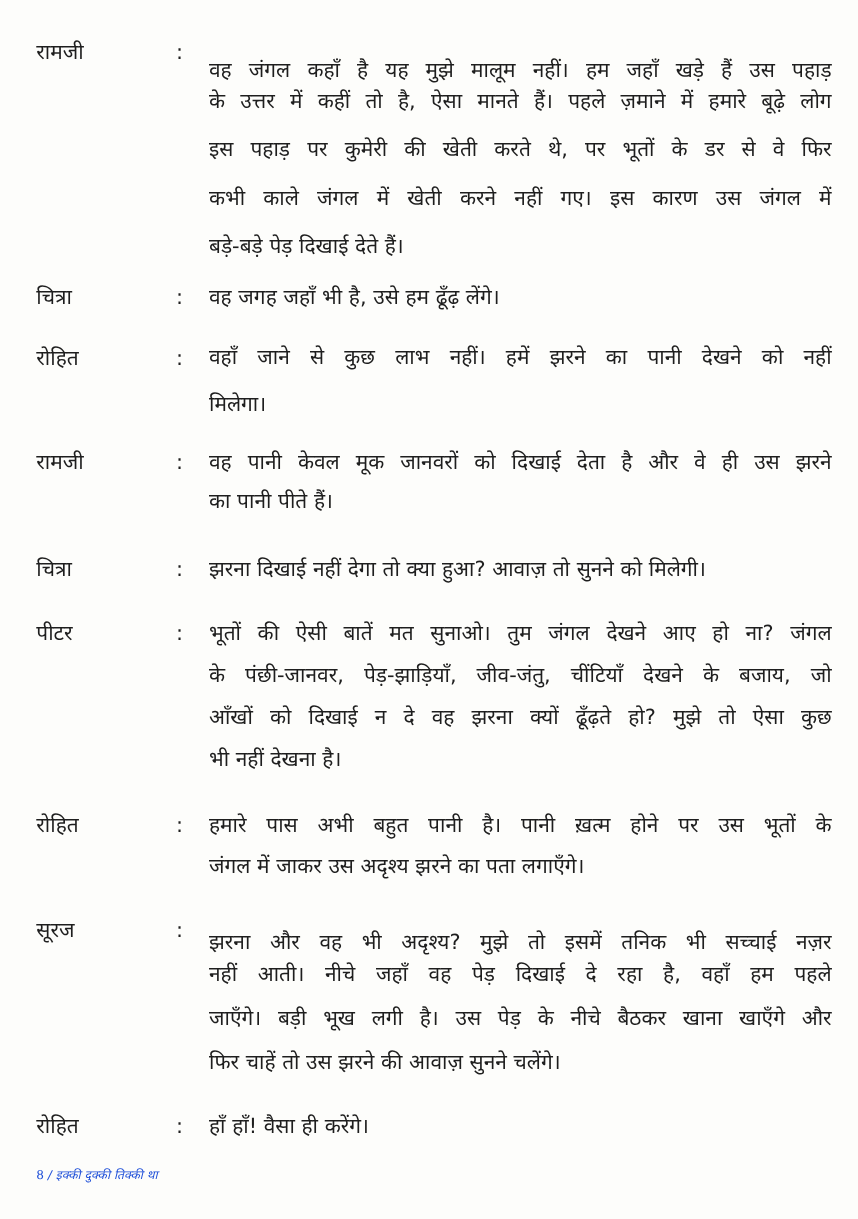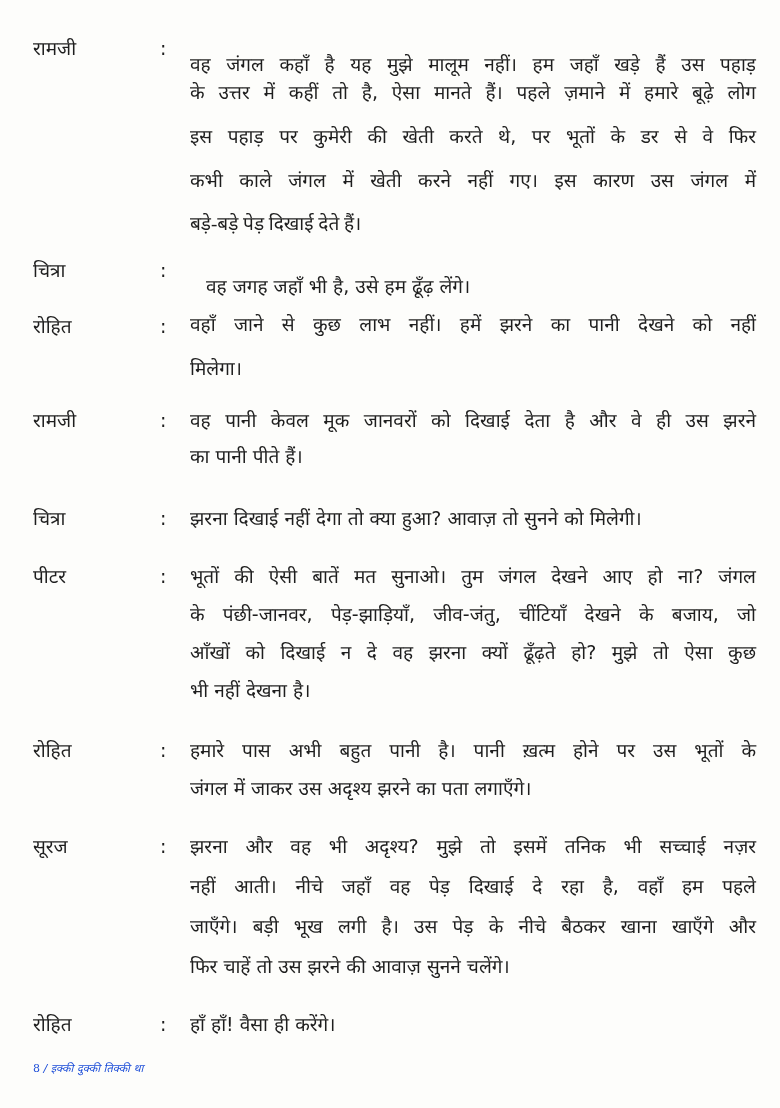--- a/index.html
+++ b/index.html
@@ -74,27 +74,27 @@
 
 <div class="page">
 
   <div class="entry" style="top:28px;">
     <span class="speaker">रामजी</span>
     <span class="colon">:</span>
     <div class="line" style="top:16px;">वह जंगल कहाँ है यह मुझे मालूम नहीं। हम जहाँ खड़े हैं उस पहाड़</div>
     <div class="line" style="top:44px;">के उत्तर में कहीं तो है, ऐसा मानते हैं। पहले ज़माने में हमारे बूढ़े लोग</div>
     <div class="line" style="top:88px;">इस पहाड़ पर कुमेरी की खेती करते थे, पर भूतों के डर से वे फिर</div>
     <div class="line" style="top:132px;">कभी काले जंगल में खेती करने नहीं गए। इस कारण उस जंगल में</div>
-    <div class="line last" style="top:176px;font-family:Liberation Serif, serif;">बड़े-बड़े पेड़ दिखाई देते हैं।</div>
+    <div class="line last" style="top:176px;">बड़े-बड़े पेड़ दिखाई देते हैं।</div>
   </div>
 
   <div class="entry" style="top:250px;">
     <span class="speaker">चित्रा</span>
     <span class="colon">:</span>
-    <div class="line last" style="top:16px;margin-left:16px;">वह जगह जहाँ भी है, उसे हम ढूँढ़ लेंगे।</div>
+    <div class="line last" style="top:0px;">वह जगह जहाँ भी है, उसे हम ढूँढ़ लेंगे।</div>
   </div>
 
   <div class="entry" style="top:306px;">
     <span class="speaker">रोहित</span>
     <span class="colon">:</span>
     <div class="line" style="top:0px;font-family:Liberation Mono, monospace;">वहाँ जाने से कुछ लाभ नहीं। हमें झरने का पानी देखने को नहीं</div>
     <div class="line last" style="top:42px;">मिलेगा।</div>
   </div>
 
   <div class="entry" style="top:400px;">
@@ -122,21 +122,21 @@
   <div class="entry" style="top:730px;">
     <span class="speaker">रोहित</span>
     <span class="colon">:</span>
     <div class="line" style="top:0px;">हमारे पास अभी बहुत पानी है। पानी ख़त्म होने पर उस भूतों के</div>
     <div class="line last" style="top:38px;">जंगल में जाकर उस अदृश्य झरने का पता लगाएँगे।</div>
   </div>
 
   <div class="entry" style="top:826px;">
     <span class="speaker">सूरज</span>
     <span class="colon">:</span>
-    <div class="line" style="top:0px;">झरना और वह भी अदृश्य? मुझे तो इसमें तनिक भी सच्चाई नज़र</div>
+    <div class="line" style="top:11px;">झरना और वह भी अदृश्य? मुझे तो इसमें तनिक भी सच्चाई नज़र</div>
     <div class="line" style="top:40px;">नहीं आती। नीचे जहाँ वह पेड़ दिखाई दे रहा है, वहाँ हम पहले</div>
     <div class="line" style="top:80px;">जाएँगे। बड़ी भूख लगी है। उस पेड़ के नीचे बैठकर खाना खाएँगे और</div>
     <div class="line last" style="top:120px;">फिर चाहें तो उस झरने की आवाज़ सुनने चलेंगे।</div>
   </div>
 
   <div class="entry" style="top:1004px;">
     <span class="speaker">रोहित</span>
     <span class="colon">:</span>
     <div class="line last" style="top:0px;">हाँ हाँ! वैसा ही करेंगे।</div>
   </div>

